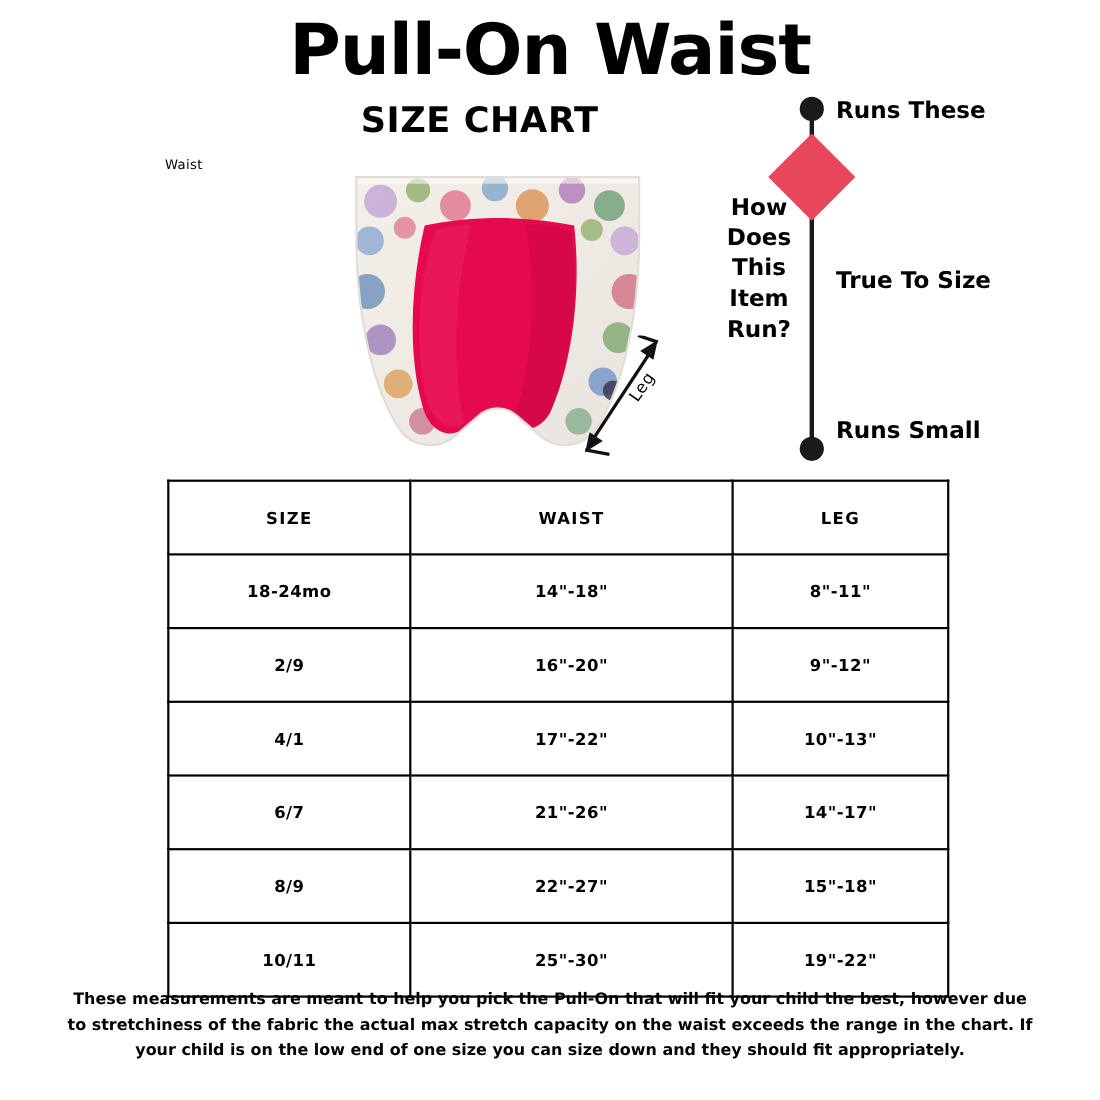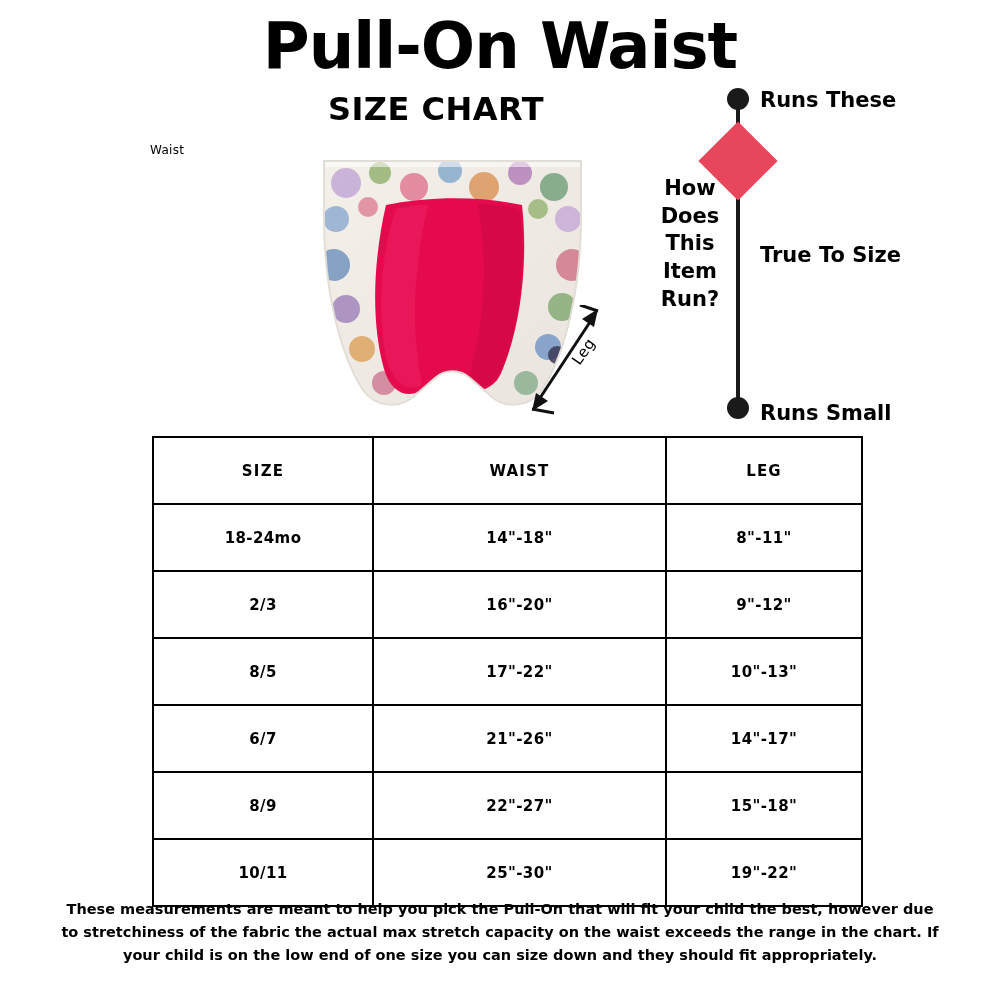--- a/index.html
+++ b/index.html
@@ -127,21 +127,21 @@
   }
   .gauge-label {
     position: absolute;
     left: 120px;
     font-size: 21px;
     font-weight: 700;
     white-space: nowrap;
   }
   .gauge-label.runs-large { top: 3px; }
   .gauge-label.true-to-size { top: 158px; }
-  .gauge-label.runs-small { top: 316px; }
+  .gauge-label.runs-small { top: 294px; }
 
   .gauge-question {
     position: absolute;
     left: 10px;
     top: 90px;
     width: 80px;
     text-align: center;
     font-size: 21px;
     font-weight: 700;
     line-height: 1.32;
@@ -294,26 +294,26 @@
       <th class="col-leg">LEG</th>
     </tr>
   </thead>
   <tbody>
     <tr>
       <td>18-24mo</td>
       <td>14"-18"</td>
       <td>8"-11"</td>
     </tr>
     <tr>
-      <td>2/3</td>
+      <td>2/9</td>
       <td>16"-20"</td>
       <td>9"-12"</td>
     </tr>
     <tr>
-      <td>8/5</td>
+      <td>4/1</td>
       <td>17"-22"</td>
       <td>10"-13"</td>
     </tr>
     <tr>
       <td>6/7</td>
       <td>21"-26"</td>
       <td>14"-17"</td>
     </tr>
     <tr>
       <td>8/9</td>

